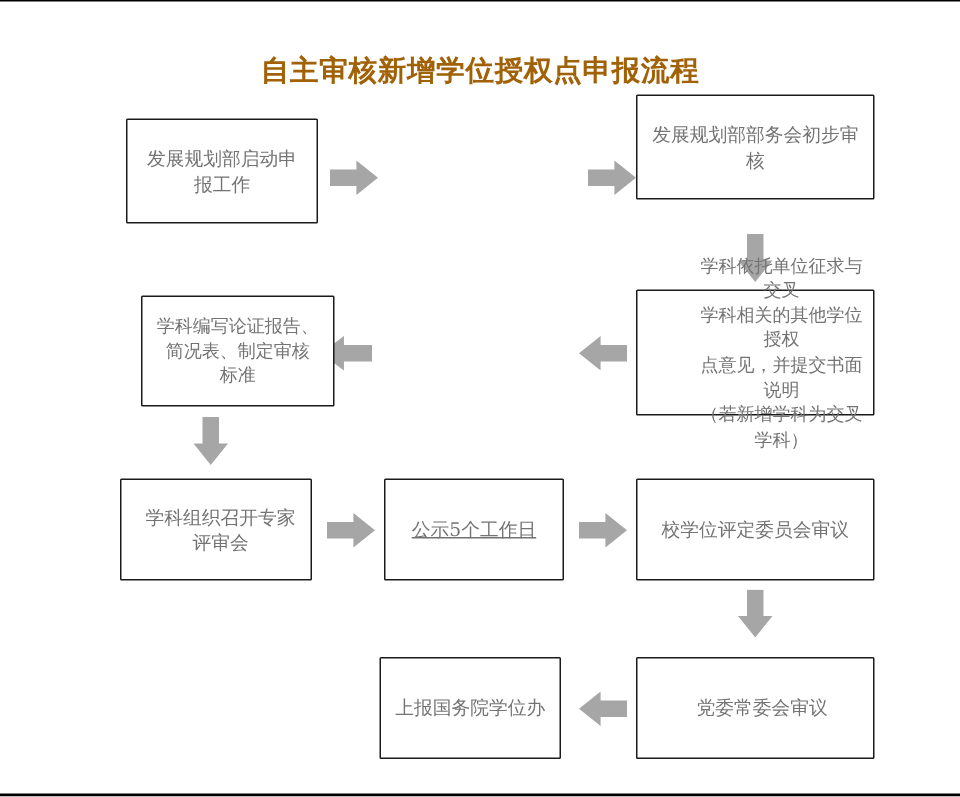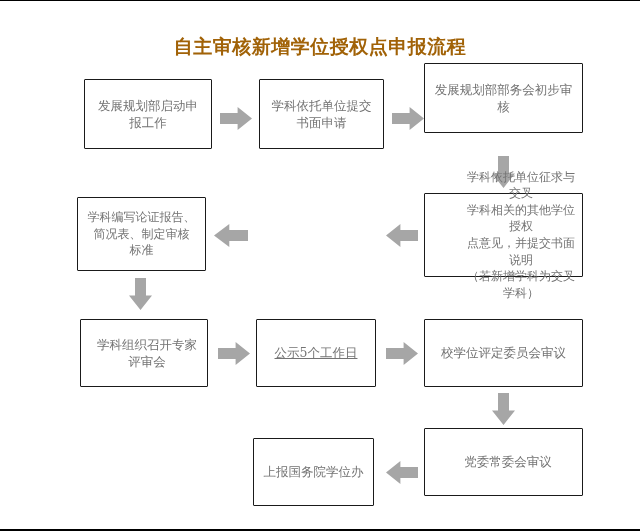--- a/index.html
+++ b/index.html
@@ -73,24 +73,20 @@
 
   <div id="title">自主审核新增学位授权点申报流程</div>
 
   <div class="node" style="left:84px;  top:78px;  width:128px; height:70px;">
     <span class="txt">发展规划部启动申
 报工作</span>
   </div>
 
   <div class="arrow right" style="left:220px; top:105px; width:32px; height:25px;"></div>
 
-  <div class="node" style="left:259px; top:78px;  width:125px; height:70px;">
-    <span class="txt">学科依托单位提交
-书面申请</span>
-  </div>
 
   <div class="arrow right" style="left:392px; top:105px; width:32px; height:25px;"></div>
 
   <div class="node" style="left:424px; top:62px;  width:159px; height:70px;">
     <span class="txt">发展规划部部务会初步审
 核</span>
   </div>
 
   <div class="arrow down" style="left:491px; top:155px; width:25px; height:32px;"></div>
 
@@ -99,21 +95,21 @@
 学科相关的其他学位授权
 点意见，并提交书面说明
 （若新增学科为交叉学科）</span>
   </div>
 
   <div class="arrow left" style="left:386px; top:222px; width:32px; height:25px;"></div>
 
 
   <div class="arrow left" style="left:214px; top:222px; width:34px; height:25px;"></div>
 
-  <div class="node" style="left:77px;  top:196px; width:129px; height:74px; font-size:12px;">
+  <div class="node" style="left:94px;  top:196px; width:129px; height:74px; font-size:12px;">
     <span class="txt">学科编写论证报告、
 简况表、制定审核
 标准</span>
   </div>
 
   <div class="arrow down" style="left:128px; top:277px; width:25px; height:32px;"></div>
 
   <div class="node" style="left:80px;  top:318px; width:128px; height:68px;padding-left:11px;">
     <span class="txt">学科组织召开专家
 评审会</span>
@@ -126,21 +122,21 @@
   </div>
 
   <div class="arrow right" style="left:386px; top:340px; width:32px; height:25px;"></div>
 
   <div class="node" style="left:424px; top:318px; width:159px; height:68px;">
     <span class="txt">校学位评定委员会审议</span>
   </div>
 
   <div class="arrow down" style="left:491px; top:392px; width:25px; height:32px;"></div>
 
-  <div class="node" style="left:424px; top:427px; width:159px; height:68px;padding-left:14px;">
+  <div class="node" style="left:424px; top:437px; width:159px; height:68px;padding-left:14px;">
     <span class="txt">党委常委会审议</span>
   </div>
 
   <div class="arrow left" style="left:386px; top:459px; width:32px; height:25px;"></div>
 
   <div class="node" style="left:253px; top:437px; width:121px; height:68px;">
     <span class="txt">上报国务院学位办</span>
   </div>
 
 </div>

